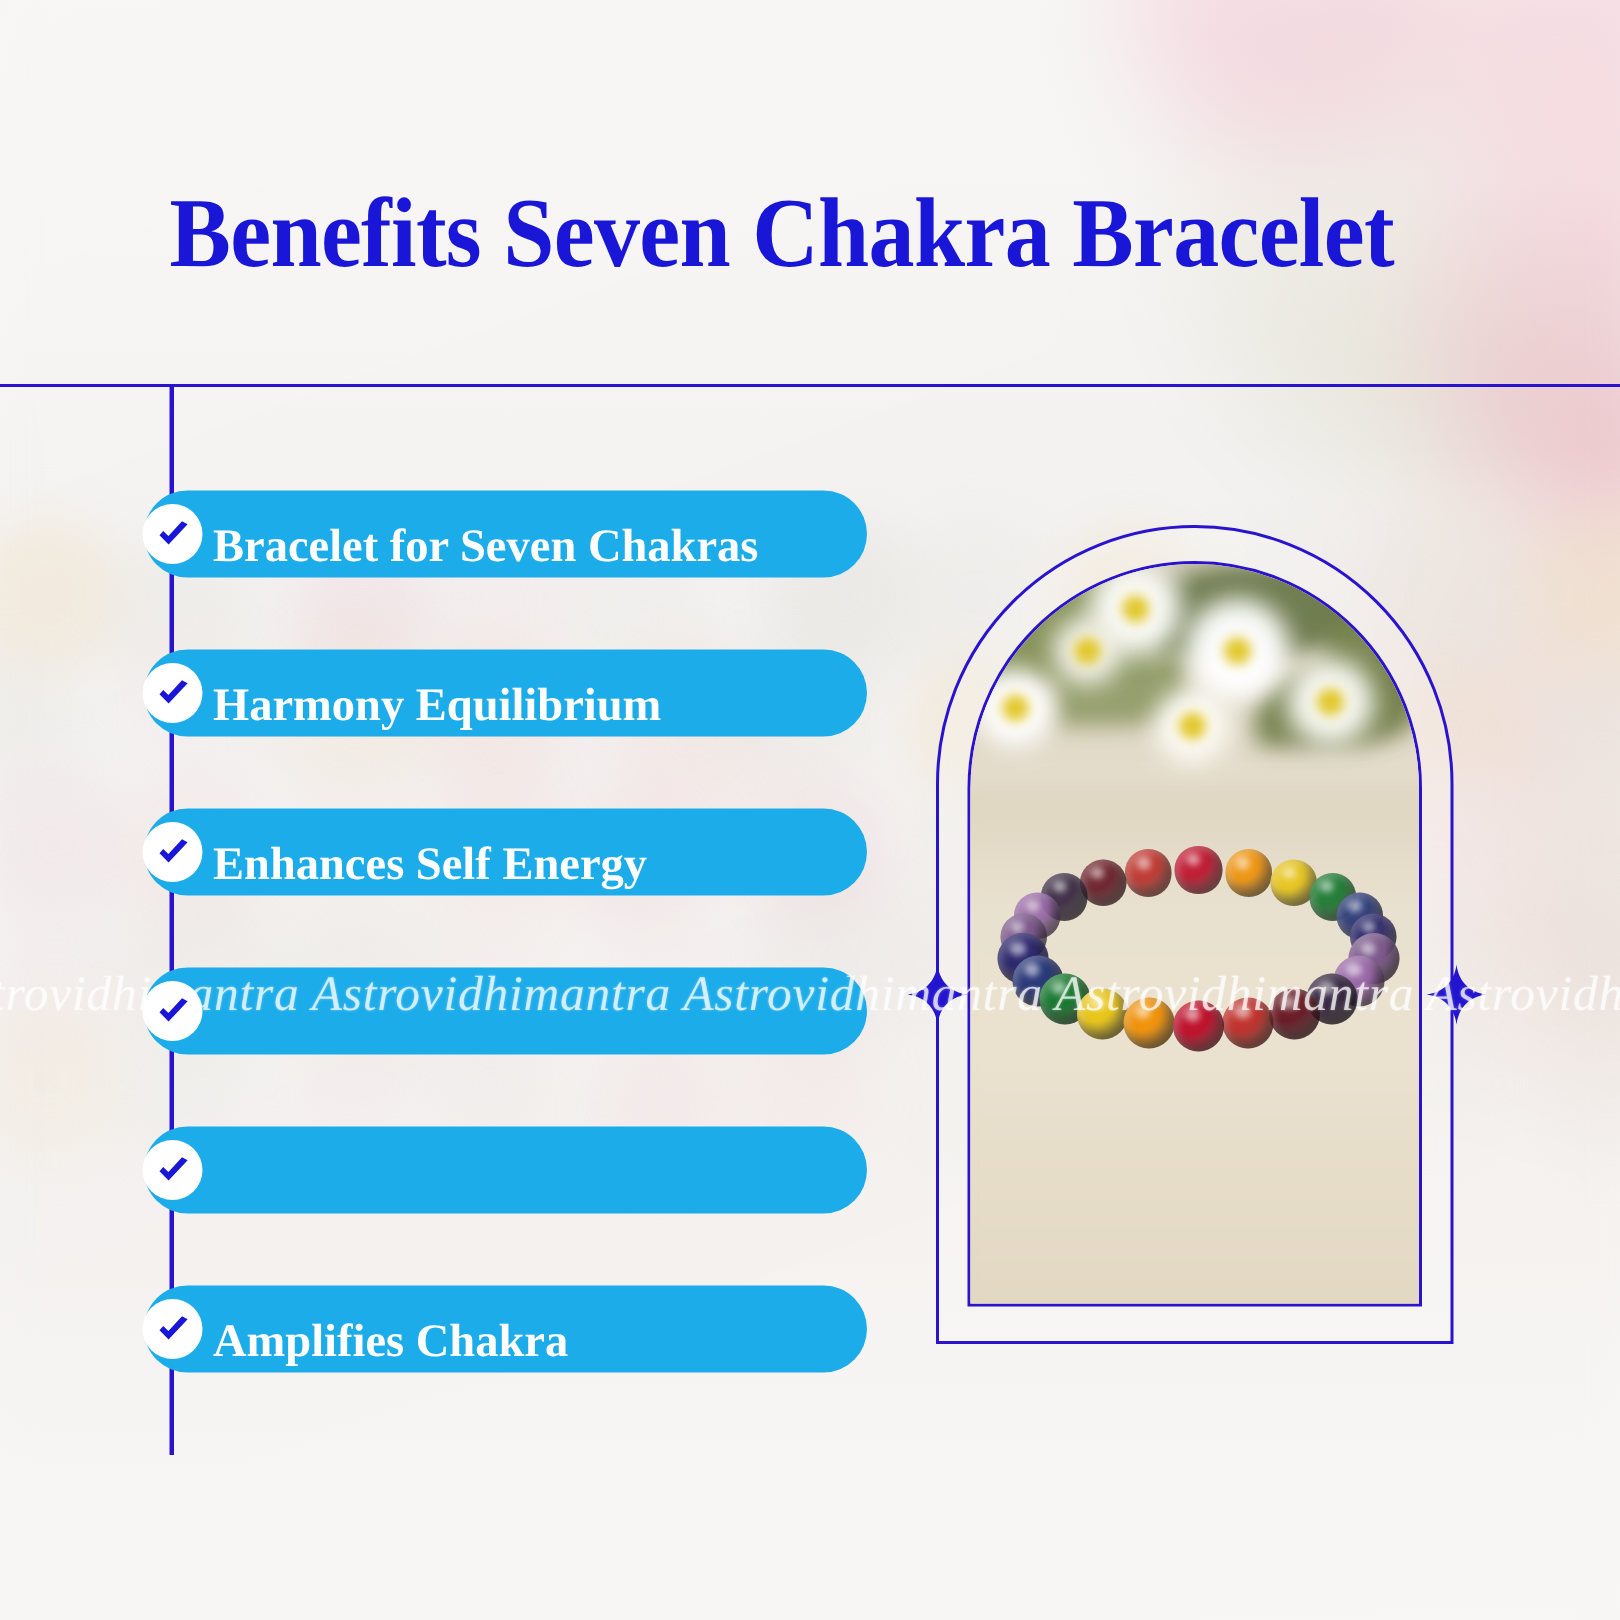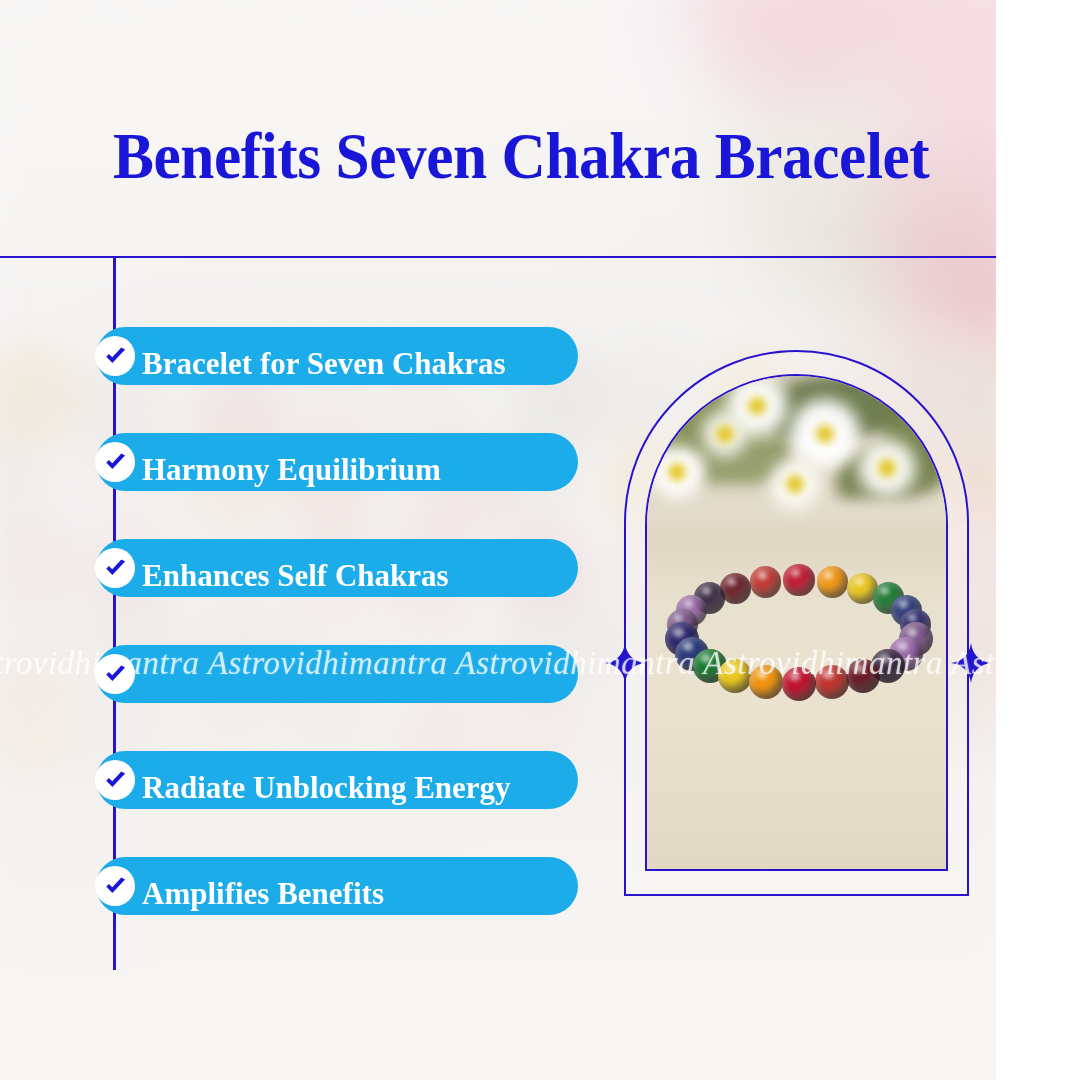--- a/index.html
+++ b/index.html
@@ -5,21 +5,21 @@
   * { margin:0; padding:0; box-sizing:border-box; }
 
   html, body {
     width:1080px; height:1080px;
     overflow:hidden;
     font-family:"Liberation Serif", serif;
   }
 
   #canvas {
     position:relative;
-    width:996px; height:1080px;
+    width:1080px; height:1080px;
     background:#f2f1f0;
     overflow:hidden;
   }
 
   
   .bg-layer { position:absolute; inset:0; overflow:hidden; }
 
   .bg-base {
     position:absolute; inset:-40px;
     background:
@@ -265,47 +265,46 @@
       </span>
       <span class="pill-label">Harmony  Equilibrium</span>
     </div>
 
     <div class="pill">
       <span class="check-badge">
         <svg viewBox="0 0 24 24">
             <path d="M3.2 12.3 L9 18.3 L21.2 5.2 L17.6 3.4 L8.9 12.8 L5.6 9.6 Z" fill="#1a16d8"></path>
           </svg>
       </span>
-      <span class="pill-label">Enhances Self Chakras</span>
-    </div>
-
-    <div class="pill">
-      <span class="check-badge">
-        <svg viewBox="0 0 24 24">
-            <path d="M3.2 12.3 L9 18.3 L21.2 5.2 L17.6 3.4 L8.9 12.8 L5.6 9.6 Z" fill="#1a16d8"></path>
-          </svg>
-      </span>
-    </div>
-
-    <div class="pill">
-      <span class="check-badge">
-        <svg viewBox="0 0 24 24">
-            <path d="M3.2 12.3 L9 18.3 L21.2 5.2 L17.6 3.4 L8.9 12.8 L5.6 9.6 Z" fill="#1a16d8"></path>
-          </svg>
-      </span>
-      <span class="pill-label">Radiate Unblocking Energy</span>
-    </div>
-
-    <div class="pill">
-      <span class="check-badge">
-        <svg viewBox="0 0 24 24">
-            <path d="M3.2 12.3 L9 18.3 L21.2 5.2 L17.6 3.4 L8.9 12.8 L5.6 9.6 Z" fill="#1a16d8"></path>
-          </svg>
-      </span>
-      <span class="pill-label">Amplifies Benefits</span>
+      <span class="pill-label">Enhances Self Energy</span>
+    </div>
+
+    <div class="pill">
+      <span class="check-badge">
+        <svg viewBox="0 0 24 24">
+            <path d="M3.2 12.3 L9 18.3 L21.2 5.2 L17.6 3.4 L8.9 12.8 L5.6 9.6 Z" fill="#1a16d8"></path>
+          </svg>
+      </span>
+    </div>
+
+    <div class="pill">
+      <span class="check-badge">
+        <svg viewBox="0 0 24 24">
+            <path d="M3.2 12.3 L9 18.3 L21.2 5.2 L17.6 3.4 L8.9 12.8 L5.6 9.6 Z" fill="#1a16d8"></path>
+          </svg>
+      </span>
+    </div>
+
+    <div class="pill">
+      <span class="check-badge">
+        <svg viewBox="0 0 24 24">
+            <path d="M3.2 12.3 L9 18.3 L21.2 5.2 L17.6 3.4 L8.9 12.8 L5.6 9.6 Z" fill="#1a16d8"></path>
+          </svg>
+      </span>
+      <span class="pill-label">Amplifies Chakra</span>
     </div>
 
   </div>
 
   <div class="arch-outer"></div>
 
   <div class="arch-inner">
     <div class="photo">
       <div class="photo-bg"></div>
       <div id="photo-host">

